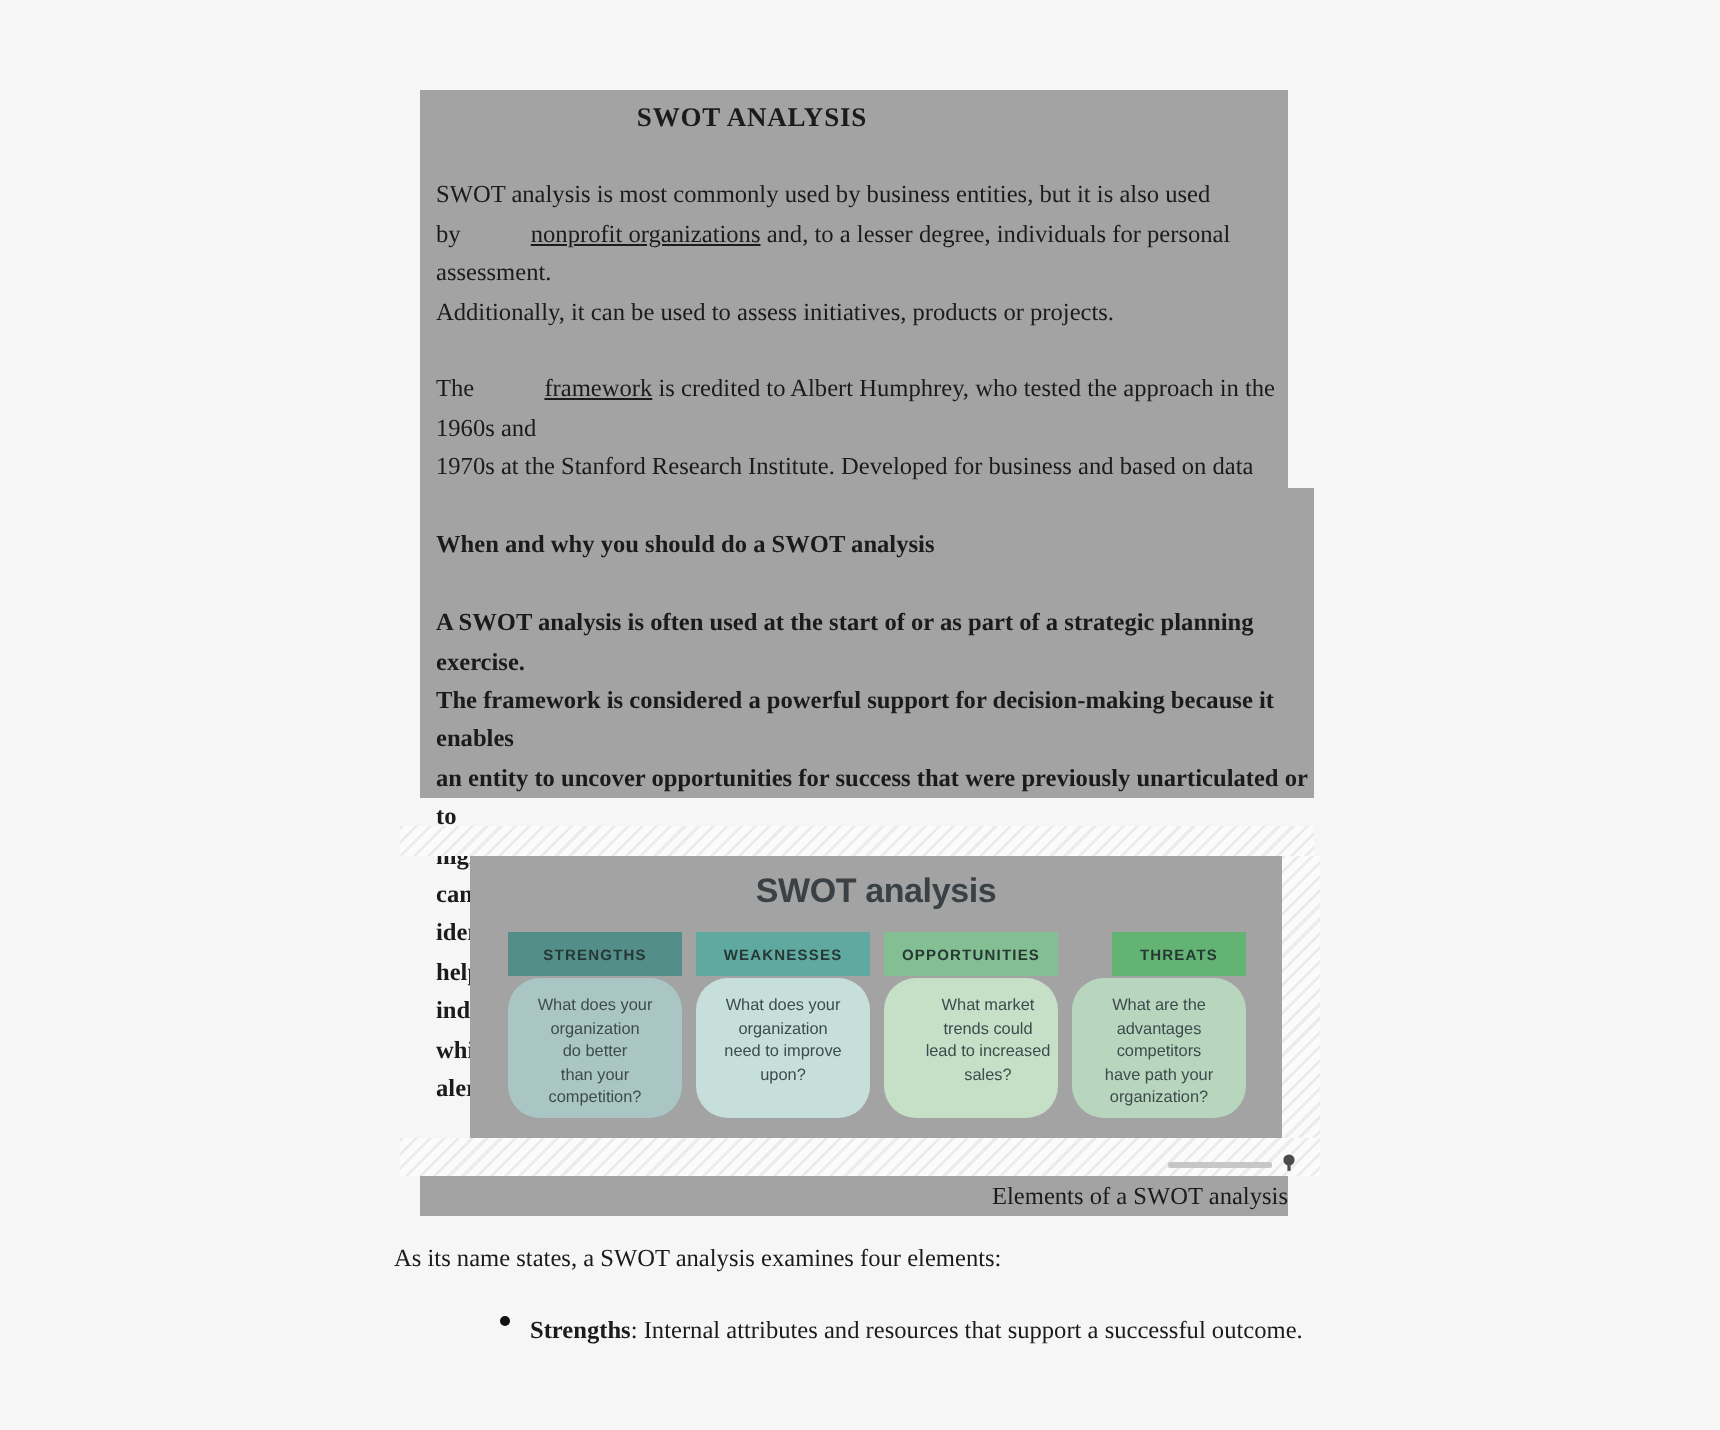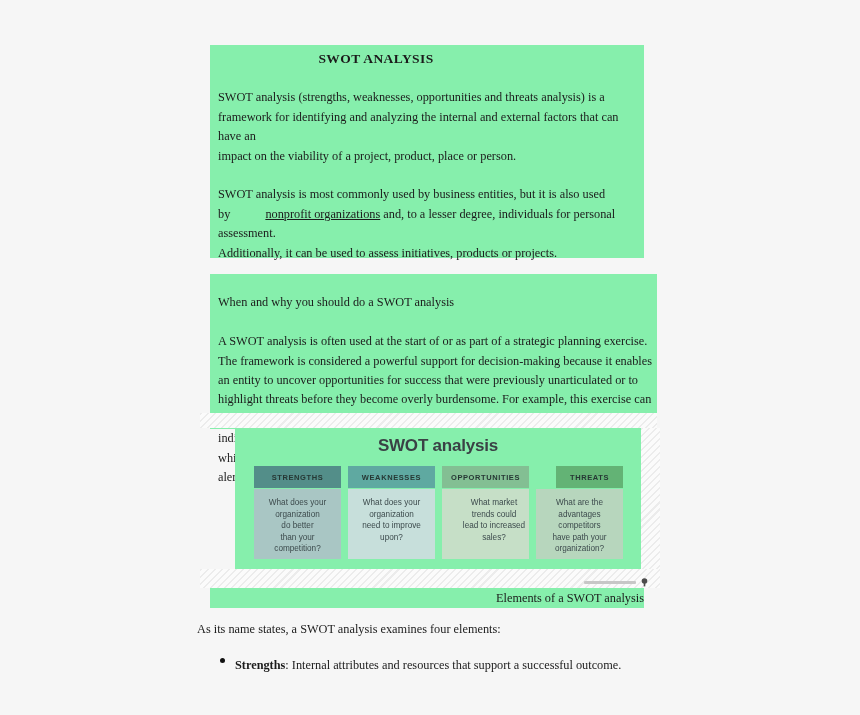--- a/index.html
+++ b/index.html
@@ -3,75 +3,73 @@
 <meta charset="utf-8">
 <style>
   html,body{margin:0;padding:0;}
   body{
     width:860px;height:715px;position:relative;overflow:hidden;
     background:#f6f6f6;
     font-family:"Liberation Serif","DejaVu Serif",serif;
     color:#1b1b1b;
   }
   .abs{position:absolute;}
-  .page-block{background:#86efac;}
+  .page-block{background:#a3a3a3;}
   .hatch{
     background:repeating-linear-gradient(135deg,#ececec 0px,#ececec 1.5px,#fbfbfb 1.5px,#fbfbfb 5px);
   }
   
   .doc-text{font-size:12.3px;line-height:19.4px;white-space:pre-line;}
   .doc-title{
     font-weight:bold;font-size:13.5px;line-height:21px;
     width:316px;text-align:center;letter-spacing:.4px;padding-top:3px;
   }
   .para{margin:0;}
   .doc-link{text-decoration:underline;color:inherit;cursor:pointer;margin-left:32px;}
   
   .block1{left:210px;top:45px;width:434px;height:213px;padding-left:8px;box-sizing:border-box;}
-  .block2{left:210px;top:274px;width:447px;height:155px;padding-left:8px;box-sizing:border-box;}
+  .block2{left:210px;top:244px;width:447px;height:155px;padding-left:8px;box-sizing:border-box;font-weight:bold;}
   .hatch-a{left:200px;top:413px;width:457px;height:15px;}
   .hatch-right{left:641px;top:428px;width:19px;height:141px;}
   .hatch-b{left:200px;top:569px;width:460px;height:19px;}
   
   .fig-box{left:235px;top:428px;width:406px;height:141px;font-family:"Liberation Sans","DejaVu Sans",sans-serif;}
   .fig-title{
     position:absolute;left:0;top:8px;width:100%;text-align:center;
     font-size:17px;font-weight:bold;color:#3a4145;letter-spacing:-.2px;
   }
   .fig-col{position:absolute;top:38px;width:87px;}
   .fig-col-header{
     height:22px;display:flex;align-items:center;justify-content:center;
     font-size:7.5px;font-weight:bold;letter-spacing:.6px;color:#263734;
     margin-bottom:1px;
   }
   .fig-col-body{
     height:70px;box-sizing:border-box;padding-top:8px;
     font-size:8.2px;line-height:11.5px;text-align:center;color:#3d4b4d;
     white-space:pre-line;
+    border-radius:16px;
   }
   
   .attribution{position:absolute;right:10px;top:4px;display:flex;align-items:center;gap:3px;}
   .attribution-bar{width:52px;height:3px;background:#c7c7c7;border-radius:1px;}
   
   .caption-strip{left:210px;top:588px;width:434px;height:20px;padding-left:8px;box-sizing:border-box;}
   .caption-text{font-size:12.3px;line-height:20px;text-align:right;}
   .elements-intro{left:197px;top:622px;font-size:12.3px;line-height:15px;}
-  .bullet-row{left:220px;top:658px;font-size:12.3px;line-height:15px;display:flex;align-items:flex-start;}
+  .bullet-row{left:250px;top:658px;font-size:12.3px;line-height:15px;display:flex;align-items:flex-start;}
   .bullet-dot{width:5px;height:5px;border-radius:50%;background:#111;margin-right:10px;flex:0 0 auto;}
   .bold{font-weight:bold;}
 </style>
 </head>
 <body>
 
 <div class="abs page-block block1">
   <div class="doc-title">SWOT ANALYSIS</div>
   <div class="doc-text">
-    <p class="para"><span>SWOT analysis (strengths, weaknesses, opportunities and threats analysis) is a
-framework for identifying and analyzing the internal and external factors that can have an
-impact on the viability of a project, product, place or person.</span></p>
     <p class="para"><span>SWOT analysis is most commonly used by business entities, but it is also used
 by </span><span class="doc-link">nonprofit organizations</span><span> and, to a lesser degree, individuals for personal assessment.
 Additionally, it can be used to assess initiatives, products or projects.</span></p>
     <p class="para"><span>The </span><span class="doc-link">framework</span><span> is credited to Albert Humphrey, who tested the approach in the 1960s and
 1970s at the Stanford Research Institute. Developed for business and based on data from
 Fortune 500 companies, the SWOT analysis has been adopted by organizations of all
 types as an aid to making decisions.</span></p>
   </div>
 </div>
 

